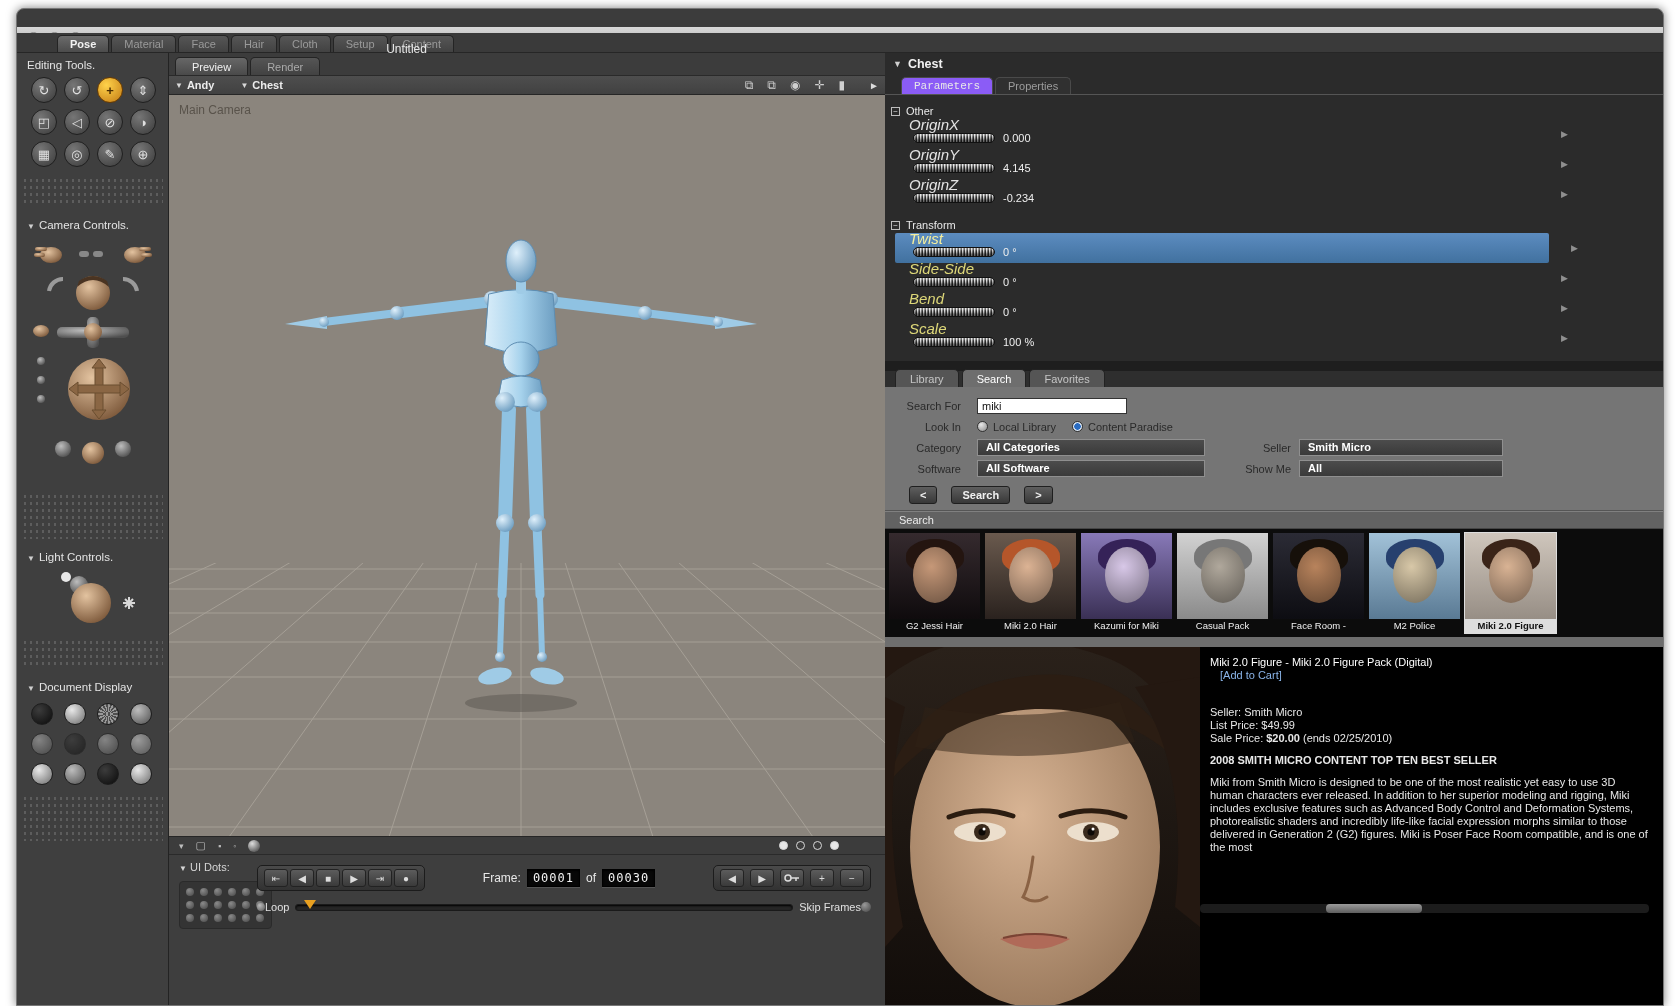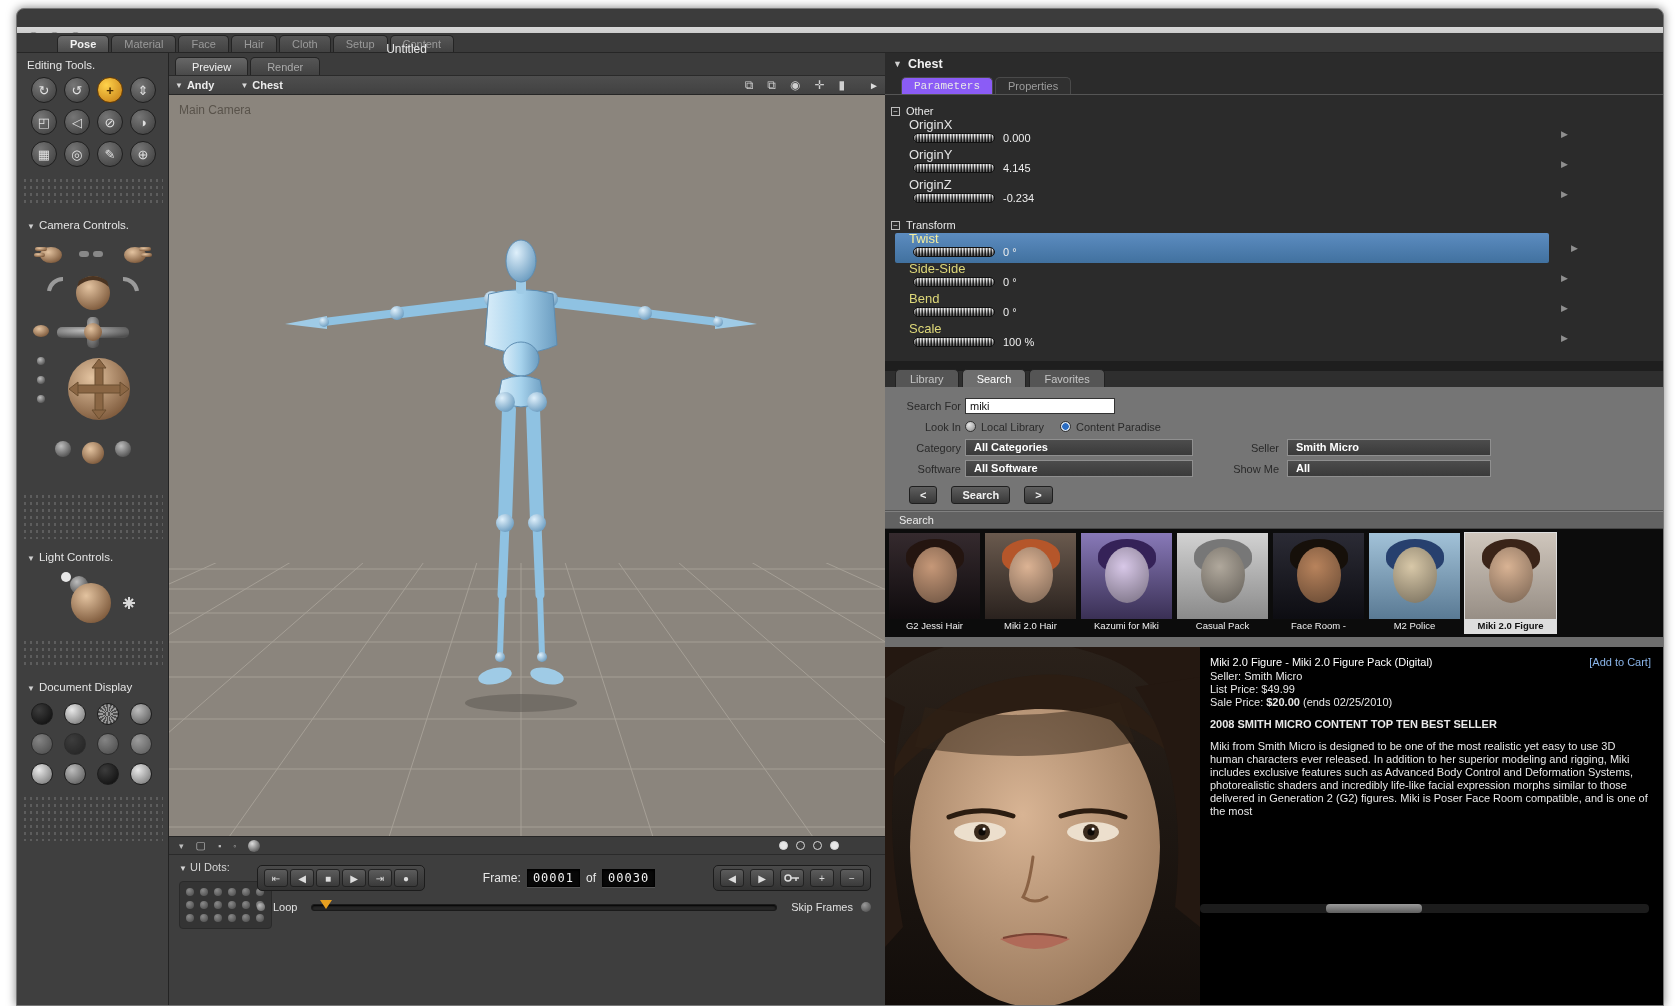--- a/index.html
+++ b/index.html
@@ -87,21 +87,21 @@
   .prow{display:flex;align-items:center;justify-content:space-between;}
   .transport{display:flex;gap:2px;background:linear-gradient(#4a4a4a,#323232);border:1px solid #1c1c1c;
     border-radius:5px;padding:3px 6px;}
   .tbtn{width:24px;height:18px;font-size:10px;color:#ddd;background:linear-gradient(#5c5c5c,#3a3a3a);
     border:1px solid #222;border-radius:3px;display:flex;align-items:center;justify-content:center;cursor:pointer;}
   .framegrp{display:flex;align-items:center;gap:6px;font-size:12px;color:#e8e8e8;}
   .counter{font-family:"DejaVu Sans Mono", monospace;font-size:12px;color:#f2f2f2;background:#070707;
     border:1px solid #000;box-shadow:inset 0 1px 2px #000, 0 1px 0 #555;padding:1px 5px;letter-spacing:1px;}
   .keycl{display:flex;align-items:center;gap:6px;background:linear-gradient(#4a4a4a,#323232);
     border:1px solid #1c1c1c;border-radius:5px;padding:3px 6px;}
-  .looprow{display:flex;align-items:center;margin-top:10px;gap:8px;font-size:11px;color:#e0e0e0;}
+  .looprow{display:flex;align-items:center;margin-top:10px;font-size:11px;color:#e0e0e0;}
   .loopdot{width:8px;height:8px;border-radius:50%;background:radial-gradient(circle at 35% 30%,#bbb,#555);}
   .slider{flex:1;height:7px;background:#262626;border-radius:3px;border:1px solid #1a1a1a;
     box-shadow:inset 0 1px 2px #000;position:relative;margin:0 6px;}
   .marker{position:absolute;left:8px;top:-5px;width:0;height:0;border-left:6px solid transparent;
     border-right:6px solid transparent;border-top:9px solid #e8a020;cursor:grab;}
   .skiptoggle{width:10px;height:10px;border-radius:50%;background:radial-gradient(circle at 35% 30%,#999,#444);cursor:pointer;}
 
   
   .rightpanel{position:absolute;left:868px;top:0;right:0;bottom:0;background:#1e1e1e;}
   .params{position:absolute;left:0;top:0;right:0;height:308px;background:#2b2b2b;overflow:hidden;}
@@ -109,41 +109,41 @@
     font-size:12.5px;font-weight:bold;}
   .phead .tri{font-size:9px;color:#d0d0d0;}
   .ptabs{height:20px;display:flex;align-items:flex-end;padding-left:16px;border-bottom:1px solid #555;gap:2px;}
   .ptab{height:17px;padding:2px 12px 0;font-size:11px;color:#9c9c9c;background:#303030;border:1px solid #4a4a4a;
     border-bottom:none;border-radius:5px 5px 0 0;cursor:pointer;}
   .ptab.active{color:#e8e8e8;background:#8b5cf6;font-family:Liberation Mono, monospace;}
   .pgroup{margin-top:8px;}
   .ghead{display:flex;align-items:center;gap:6px;height:16px;padding-left:6px;color:#e8e8e8;font-size:11px;}
   .gbox{width:9px;height:9px;border:1px solid #bdbdbd;color:#ddd;font-size:8px;line-height:7px;text-align:center;cursor:pointer;}
   .prow2{position:relative;height:30px;width:672px;padding-left:24px;}
-  .prow2 .plabel{font-size:13px;color:#e4e4e4;line-height:12px;cursor:pointer;}
+  .prow2 .plabel{font-size:15px;color:#e4e4e4;line-height:12px;cursor:pointer;font-style:italic;}
   .prow2.yellow .plabel{color:#ded879;}
   .prow2.hl{background:linear-gradient(#5c8cc0,#41719f);border-radius:2px;margin-left:10px;padding-left:14px;width:654px;}
   .prow2.hl .plabel{color:#f3edA0;color:#f4ee9e;}
   .dialline{display:flex;align-items:center;gap:8px;margin-top:1px;margin-left:4px;}
   .dial{width:82px;height:10px;border-radius:5px;border:1px solid #101010;cursor:ew-resize;
     background:repeating-linear-gradient(90deg,#dcdcdc 0 1px,#767676 1px 2px,#2e2e2e 2px 3px);
     box-shadow:inset 0 2px 2px rgba(255,255,255,.35), inset 0 -3px 3px rgba(0,0,0,.55);}
   .pval{font-size:11px;color:#efefef;}
   .rowarrow{position:absolute;right:-78px;top:10px;color:#8f8f8f;font-size:9px;cursor:pointer;}
   .prow2 .rowarrow{right:auto;left:676px;}
 
   
   .library{position:absolute;left:0;top:318px;right:0;bottom:0;background:#6e6e6e;}
   .ltabs{height:16px;background:#2e2e2e;display:flex;align-items:flex-end;padding-left:10px;gap:3px;}
   .ltab{height:18px;padding:3px 14px 0;font-size:11px;color:#c6c6c6;background:#555;
     border:1px solid #222;border-bottom:none;border-radius:5px 5px 0 0;cursor:pointer;}
   .ltab.active{background:#6e6e6e;color:#ffffff;}
   .lform{background:#757575;padding:8px 0 6px 12px;border-bottom:1px solid #555;}
   .frow{display:flex;align-items:center;height:21px;font-size:11px;color:#222;}
-  .flabel{width:64px;text-align:right;margin-right:4px;color:#2a2a2a;}
+  .flabel{width:64px;text-align:right;margin-right:16px;color:#2a2a2a;}
   .flabel2{width:68px;text-align:right;margin:0 8px 0 18px;color:#2a2a2a;}
   .tinput{width:150px;height:16px;background:#fff;border:1px solid #333;font-size:11px;padding:0 4px;
     font-family:"Liberation Sans",sans-serif;color:#111;}
   .radio{display:flex;align-items:center;gap:5px;margin-right:16px;cursor:pointer;color:#2a2a2a;}
   .rdot{width:11px;height:11px;border-radius:50%;border:1px solid #333;
     background:radial-gradient(circle at 35% 30%,#e8e8e8,#8a8a8a);}
   .rdot.on{background:radial-gradient(circle at 50% 50%,#2a6cc2 0 3px,#d8e4f2 3.5px 4.5px,#8a8a8a 5px);}
   .dropdown{height:17px;background:linear-gradient(#4c4c4c,#3a3a3a);border:1px solid #8f8f8f;
     color:#fff;font-weight:bold;font-size:11px;padding:1px 8px;cursor:pointer;}
   .dd1{width:228px;} .dd2{width:204px;}
@@ -169,21 +169,21 @@
   .t2{--skin:#dcb394;--hair:#b5562a;--bg1:#6a5a4e;--bg2:#2a221e;}
   .t3{--skin:#d8c8e8;--hair:#352258;--bg1:#8879b8;--bg2:#3a3055;}
   .t4{--skin:#b0a89c;--hair:#777;--bg1:#d2d2d2;--bg2:#8a8a8a;}
   .t5{--skin:#b8835c;--hair:#16100a;--bg1:#2b2b35;--bg2:#0d0d12;}
   .t6{--skin:#d8c8a8;--hair:#27406e;--bg1:#a2c2d8;--bg2:#5a7a94;}
   .t7{--skin:#d9b394;--hair:#3a2418;--bg1:#cfc6bc;--bg2:#978e85;}
 
   .product{position:absolute;left:0;top:auto;right:0;bottom:0;height:358px;background:#000;display:flex;}
   .pimg{width:315px;height:100%;flex:0 0 315px;}
   .ptext{flex:1;padding:9px 12px 0 10px;color:#e8e8e8;font-size:11px;line-height:13px;position:relative;}
-  .ptitle-row{display:flex;justify-content:space-between;margin-bottom:1px;}
+  .ptitle-row{display:flex;justify-content:space-between;margin-bottom:24px;flex-direction:column;}
   .ptitle{color:#ffffff;}
   .cart{color:#8ab4e8;cursor:pointer;white-space:nowrap;margin-left:10px;}
   .pline{margin-bottom:0;}
   .pbanner{font-weight:bold;margin:9px 0;}
   .pdesc{margin-top:4px;height:119px;overflow:hidden;}
   .hscroll{position:absolute;left:0;right:14px;bottom:92px;height:9px;background:#1c1c1c;border-radius:4px;}
   .hthumb{position:absolute;left:28%;width:96px;height:9px;border-radius:4px;
     background:linear-gradient(#9a9a9a,#5e5e5e);cursor:grab;}
 </style>
 </head>

